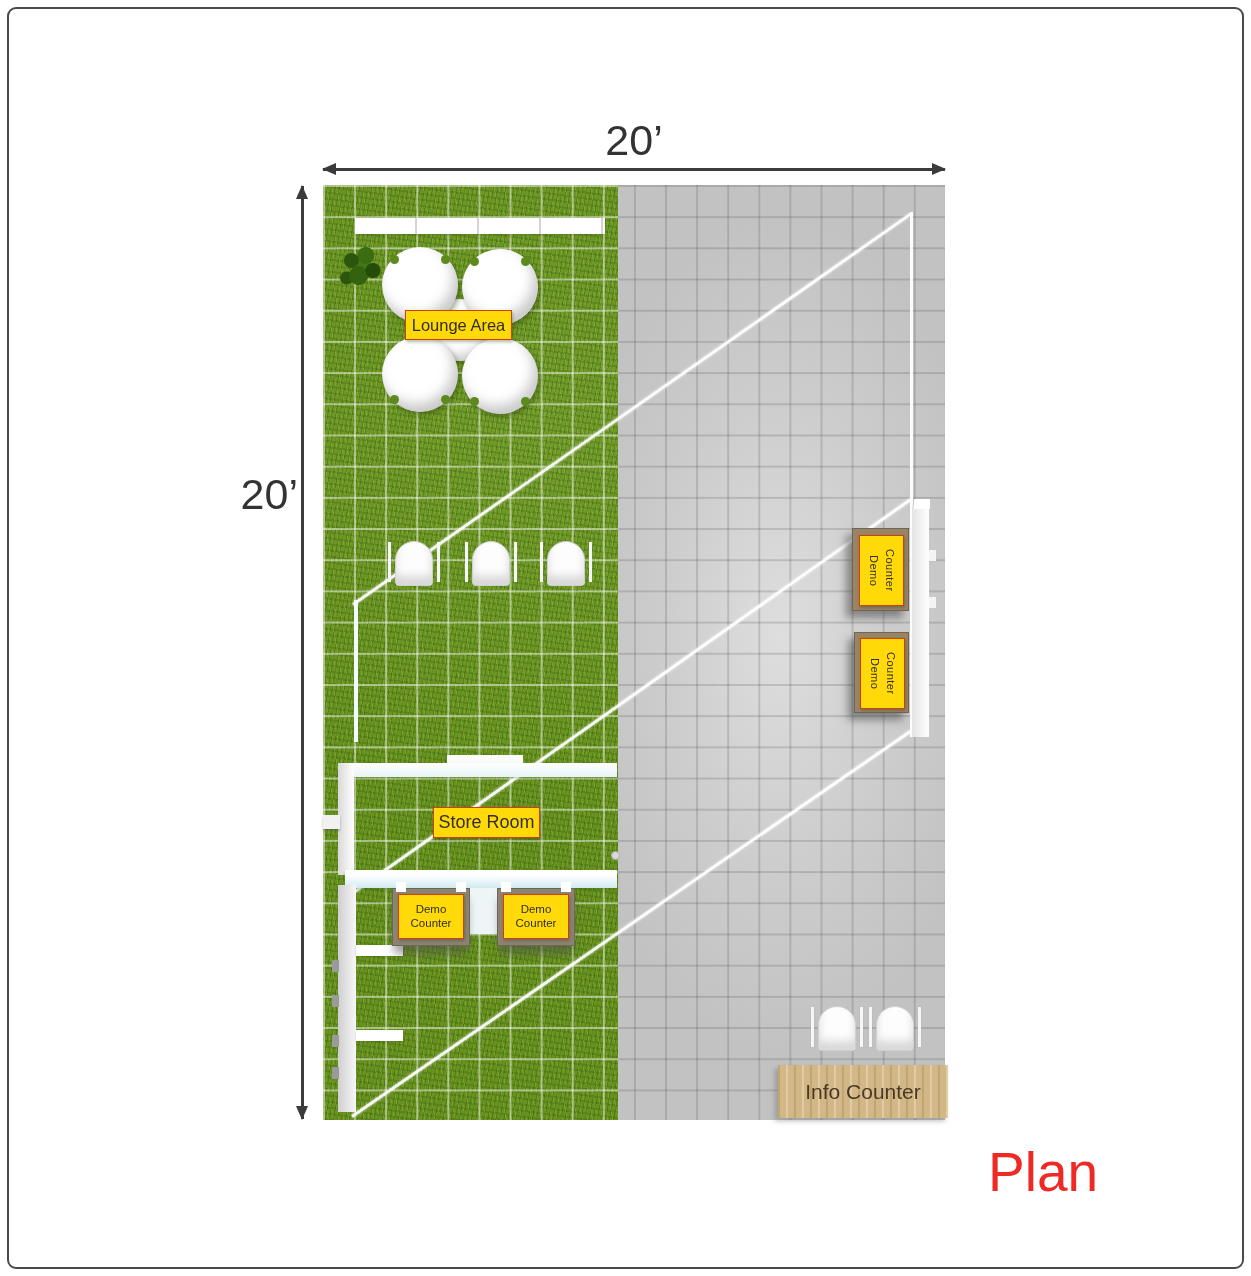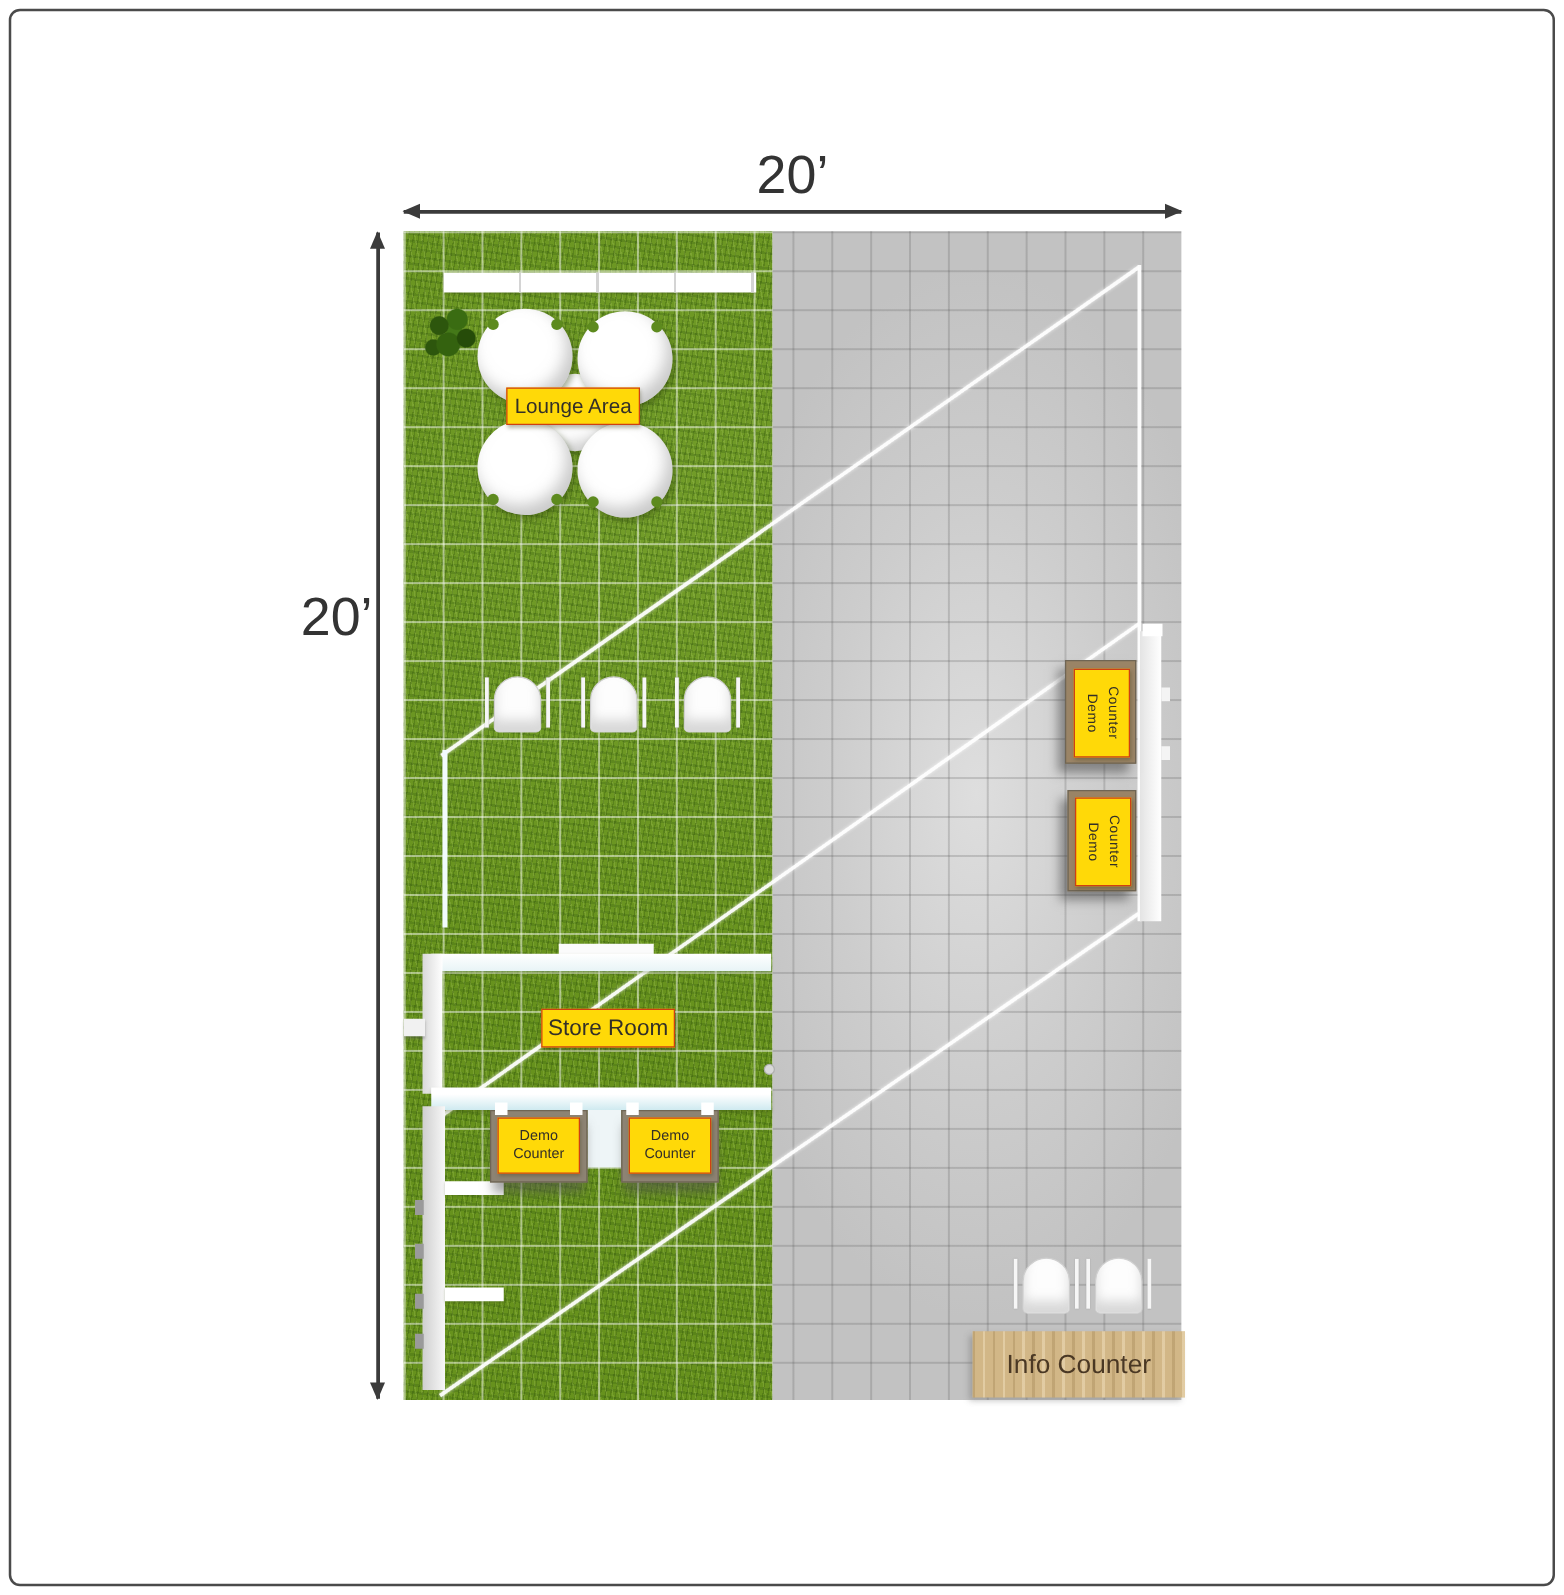--- a/index.html
+++ b/index.html
@@ -195,13 +195,14 @@
     </div>
     <div class="demo-box-r" style="left:531px;top:447px;width:55px;height:81px;">
       <div class="tag demo-v" style="left:5px;top:5px;width:45px;height:71px;">Demo Counter</div>
     </div>
 
     <div class="chair-arch" style="left:495px;top:821px;"></div>
     <div class="chair-arch" style="left:553px;top:821px;"></div>
     <div class="info-counter wood">Info Counter</div>
   </div>
 
+  <div class="plan-title">Plan</div>
 </div>
 
 </body></html>

